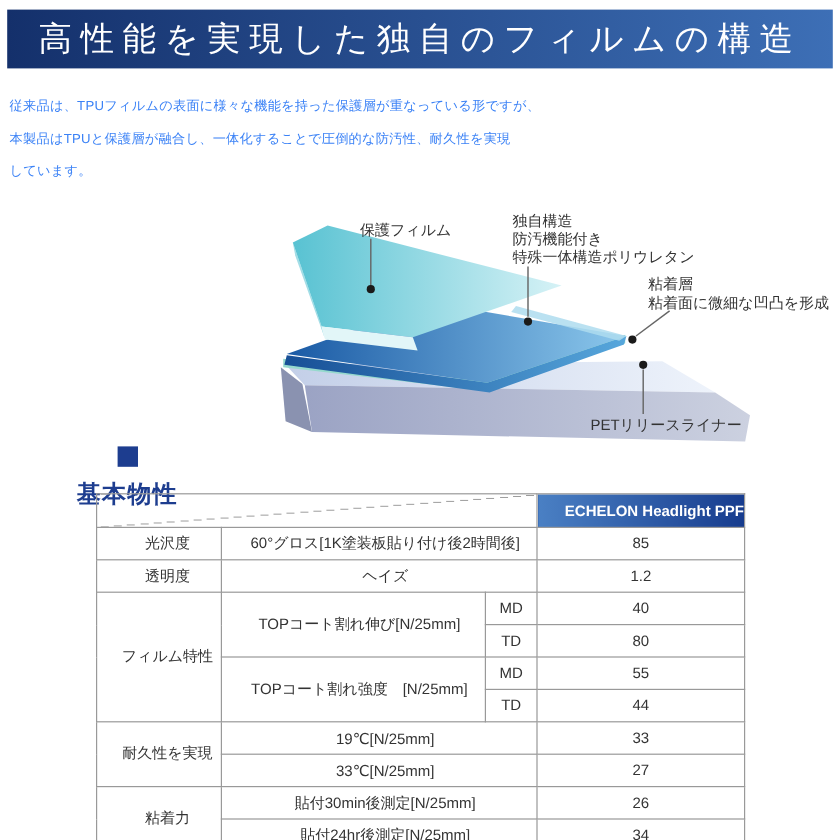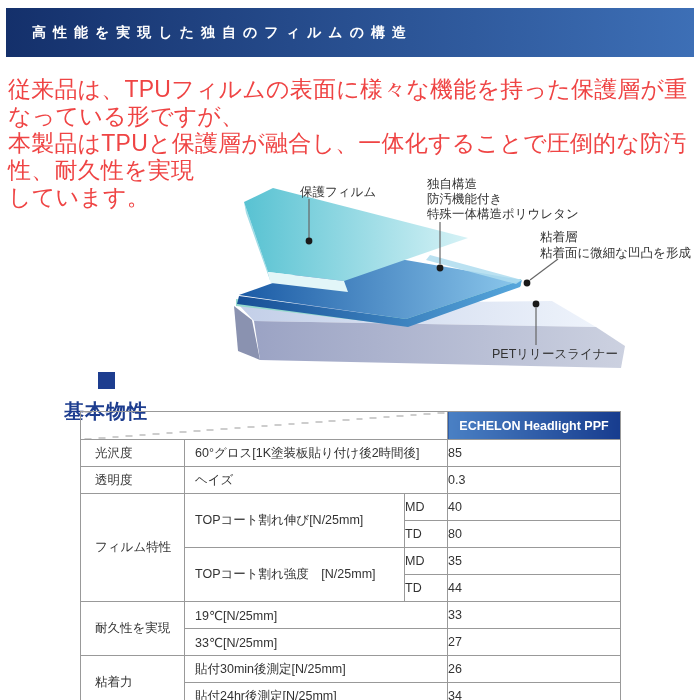--- a/index.html
+++ b/index.html
@@ -8,57 +8,57 @@
     font-family:"Liberation Sans","DejaVu Sans",sans-serif;
     -webkit-font-smoothing:antialiased;
   }
   
   .banner{
     position:absolute;left:6px;top:8px;width:688px;height:49px;
     display:flex;align-items:center;
   }
   .banner-title{
     color:#ffffff;font-family:"DejaVu Serif","Liberation Serif",serif;
-    font-size:14px;font-weight:700;letter-spacing:7px;padding-left:26px;
+    font-size:28px;font-weight:400;letter-spacing:7px;padding-left:26px;
     white-space:nowrap;
   }
   
   .intro{
     position:absolute;left:8px;top:76px;width:688px;
-    font-size:23px;line-height:27px;color:#ef4444;
+    font-size:11px;line-height:27px;color:#3b82f6;
     white-space:pre-line;letter-spacing:0.2px;
   }
   
   .diagram{position:absolute;left:0;top:170px;width:700px;height:206px;text-align:right;}
   .diagram svg{display:block;}
   .dlabel{font-size:12.5px;fill:#333333;font-family:"Liberation Sans","DejaVu Sans",sans-serif;}
   
   .section-head{
     position:absolute;left:64px;top:372px;display:flex;align-items:center;gap:9px;flex-direction:column;
   }
   .section-square{width:17px;height:17px;}
   .section-title{font-size:20px;font-weight:bold;letter-spacing:1px;}
   
   .spec-table-wrap{position:absolute;left:80px;top:411px;}
   table.spec{
     border-collapse:collapse;table-layout:fixed;width:540px;
     font-size:12.5px;color:#333333;
   }
   table.spec td,table.spec th{
-    border:1px solid #999999;height:26px;padding:0 0 0 10px;text-align:left;
+    border:1px solid #999999;height:26px;padding:0 0 0 10px;text-align:center;
     overflow:hidden;white-space:nowrap;font-weight:normal;
   }
   table.spec .diag{
     border:1px solid #999999;
     background:linear-gradient(to bottom right,transparent 49.55%,#9a9a9a 49.55%,#9a9a9a 50.45%,transparent 50.45%);
   }
   table.spec th.product{
-    text-align:center;padding:0;color:#ffffff;font-weight:bold;font-size:12.5px;height:27px;
+    text-align:right;padding:0;color:#ffffff;font-weight:bold;font-size:12.5px;height:27px;
   }
-  table.spec td.val,table.spec td.dir{text-align:left;padding:0;margin-top:24px;}
+  table.spec td.val,table.spec td.dir{text-align:center;padding:0;margin-top:24px;}
   table.spec td.prop{padding-left:14px;}
 </style>
 </head>
 <body>
 
 <div class="banner" id="banner" style="background: linear-gradient(to right, rgb(20, 48, 107), rgb(61, 111, 182));">
   <div class="banner-title">高性能を実現した独自のフィルムの構造</div>
 </div>
 
 <div class="intro">従来品は、TPUフィルムの表面に様々な機能を持った保護層が重なっている形ですが、
@@ -142,36 +142,36 @@
       <th class="product" id="product-th" style="background: linear-gradient(to right, rgb(74, 128, 196), rgb(23, 60, 142));">ECHELON Headlight PPF</th>
     </tr>
     <tr>
       <td class="prop">光沢度</td>
       <td colspan="2">60°グロス[1K塗装板貼り付け後2時間後]</td>
       <td class="val">85</td>
     </tr>
     <tr>
       <td class="prop">透明度</td>
       <td colspan="2">ヘイズ</td>
-      <td class="val">0.3</td>
+      <td class="val">1.2</td>
     </tr>
     <tr>
       <td class="prop" rowspan="4">フィルム特性</td>
       <td rowspan="2">TOPコート割れ伸び[N/25mm]</td>
       <td class="dir">MD</td>
       <td class="val">40</td>
     </tr>
     <tr>
       <td class="dir">TD</td>
       <td class="val">80</td>
     </tr>
     <tr>
       <td rowspan="2">TOPコート割れ強度　[N/25mm]</td>
       <td class="dir">MD</td>
-      <td class="val">35</td>
+      <td class="val">55</td>
     </tr>
     <tr>
       <td class="dir">TD</td>
       <td class="val">44</td>
     </tr>
     <tr>
       <td class="prop" rowspan="2">耐久性を実現</td>
       <td colspan="2">19℃[N/25mm]</td>
       <td class="val">33</td>
     </tr>

